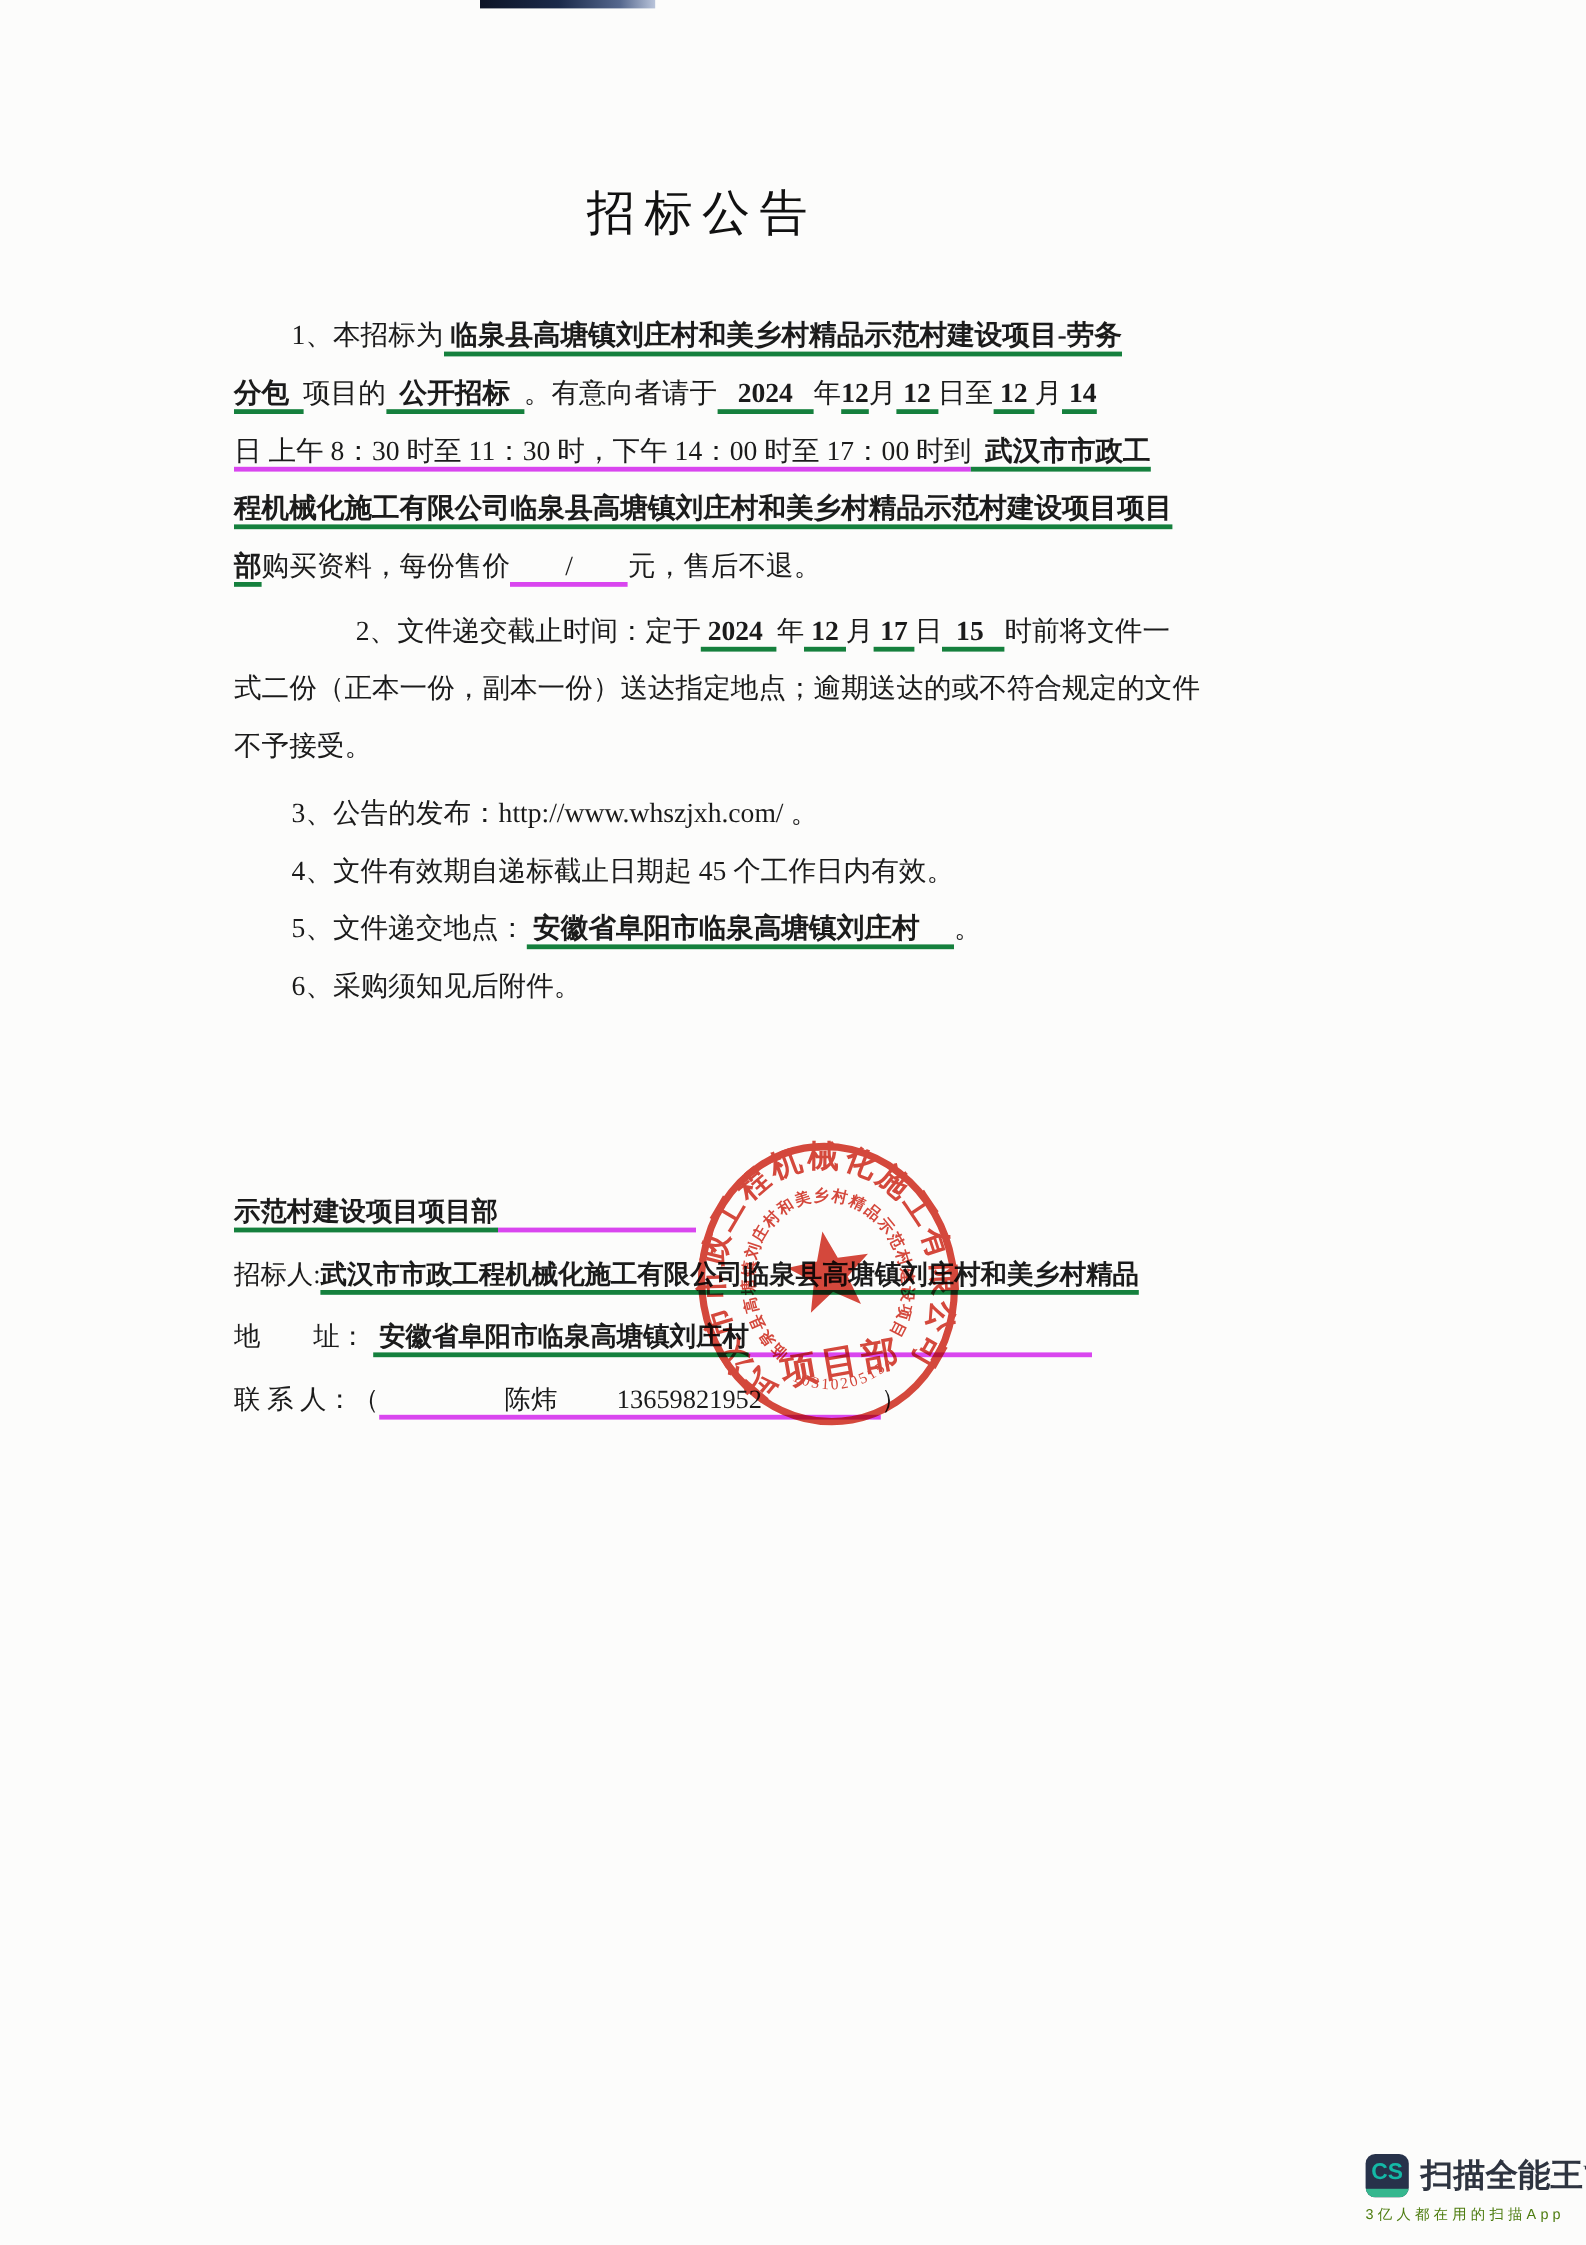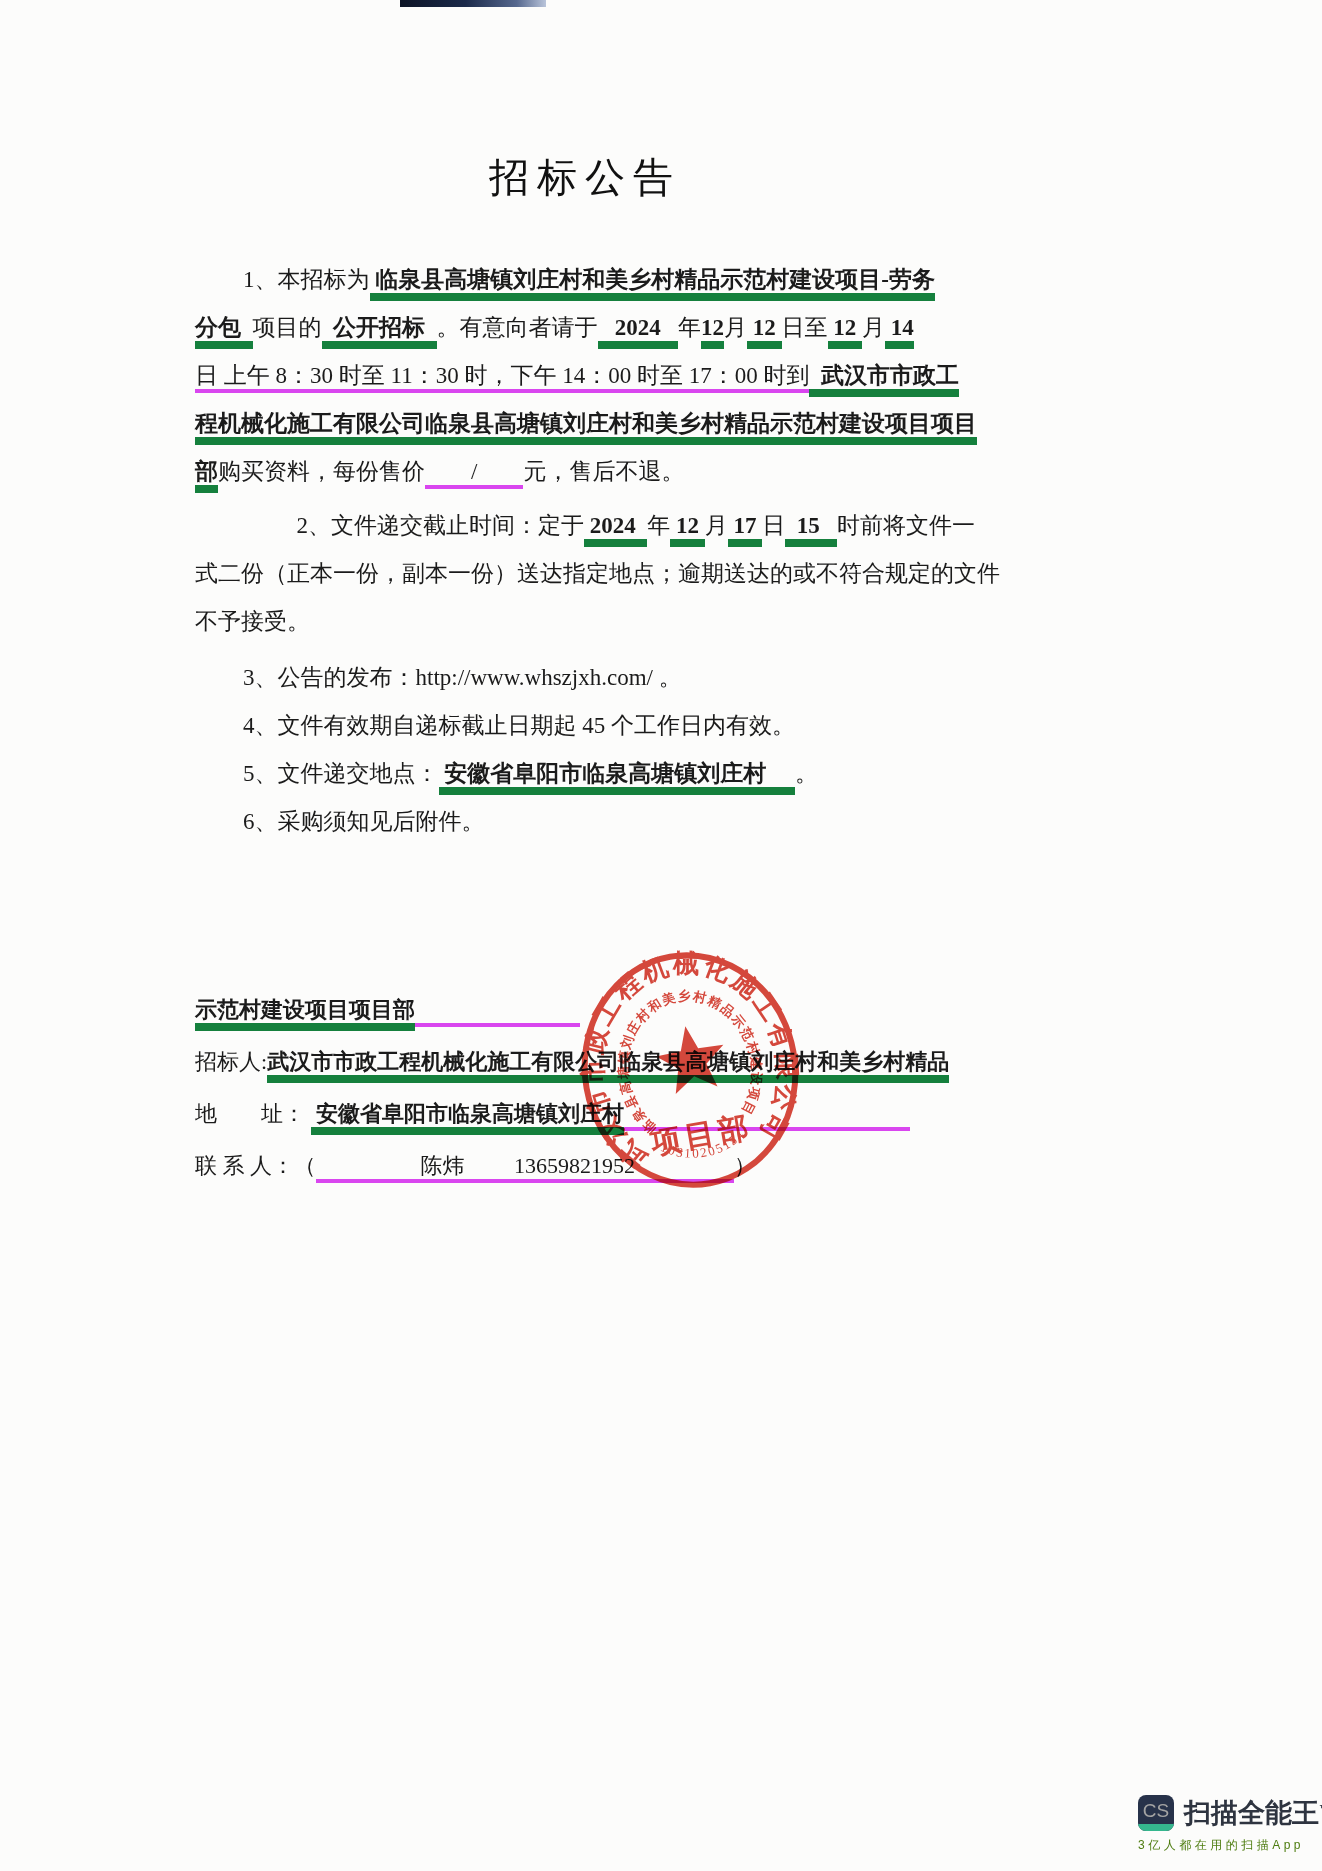--- a/index.html
+++ b/index.html
@@ -20,21 +20,21 @@
     text-align:center;font-size:40px;font-weight:normal;letter-spacing:8px;
     color:#111;margin:0 0 50px 0;line-height:56px;
   }
   .paragraphs .tline{line-height:48px;font-size:23px;white-space:pre;}
   .paragraphs .tline:nth-child(6){margin-top:6px;text-align:right;}
   .paragraphs .tline:nth-child(9){margin-top:8px;}
   .tline.indent{padding-left:48px;}
   .seg{white-space:pre;}
   .s-p{font-weight:normal;}
   .s-u{border-bottom:4px solid #d946ef;padding-bottom:1px;}
-  .s-bu{font-weight:bold;border-bottom:8px solid #15803d;padding-bottom:1px;}
+  .s-bu{font-weight:bold;border-bottom:4px solid #15803d;padding-bottom:1px;}
   
   .footer{position:absolute;left:195px;top:984px;width:790px;}
   .footer .tline{line-height:52px;font-size:22px;white-space:pre;}
   
   .seal{
     position:absolute;left:574px;top:944px;width:232px;height:252px;
     mix-blend-mode:multiply;opacity:.92;
   }
   .seal text{fill:#d4392c;font-family:"Liberation Serif","DejaVu Serif",serif;}
   .seal-outer-text{font-size:26px;font-weight:bold;letter-spacing:3px;}
@@ -44,21 +44,21 @@
   
   .wm{position:absolute;left:1138px;top:1795px;width:170px;}
   .wm-row{display:flex;align-items:center;}
   .wm-logo{
     position:relative;width:36px;height:36px;border-radius:8px;
     background:#27324a;overflow:hidden;flex:0 0 auto;
     display:flex;align-items:center;justify-content:center;
   }
   .wm-logo-strip{position:absolute;left:0;bottom:0;width:100%;height:7px;background:#35b78e;}
   .wm-logo-text{
-    color:#a3a3a3;font-size:19px;font-weight:normal;line-height:29px;
+    color:#14b8a6;font-size:19px;font-weight:bold;line-height:29px;
     font-family:"Liberation Sans","DejaVu Sans",sans-serif;position:relative;top:-3px;
   }
   .wm-brand{
     margin-left:10px;font-size:27px;font-weight:bold;color:#2e3440;
     font-family:"Liberation Sans","DejaVu Sans",sans-serif;white-space:nowrap;
   }
   .wm-brand sup{font-size:10px;}
   .wm-tagline{
     margin-top:6px;font-size:12px;color:#4d7c0f;letter-spacing:3.5px;white-space:nowrap;
     font-family:"Liberation Sans","DejaVu Sans",sans-serif;

